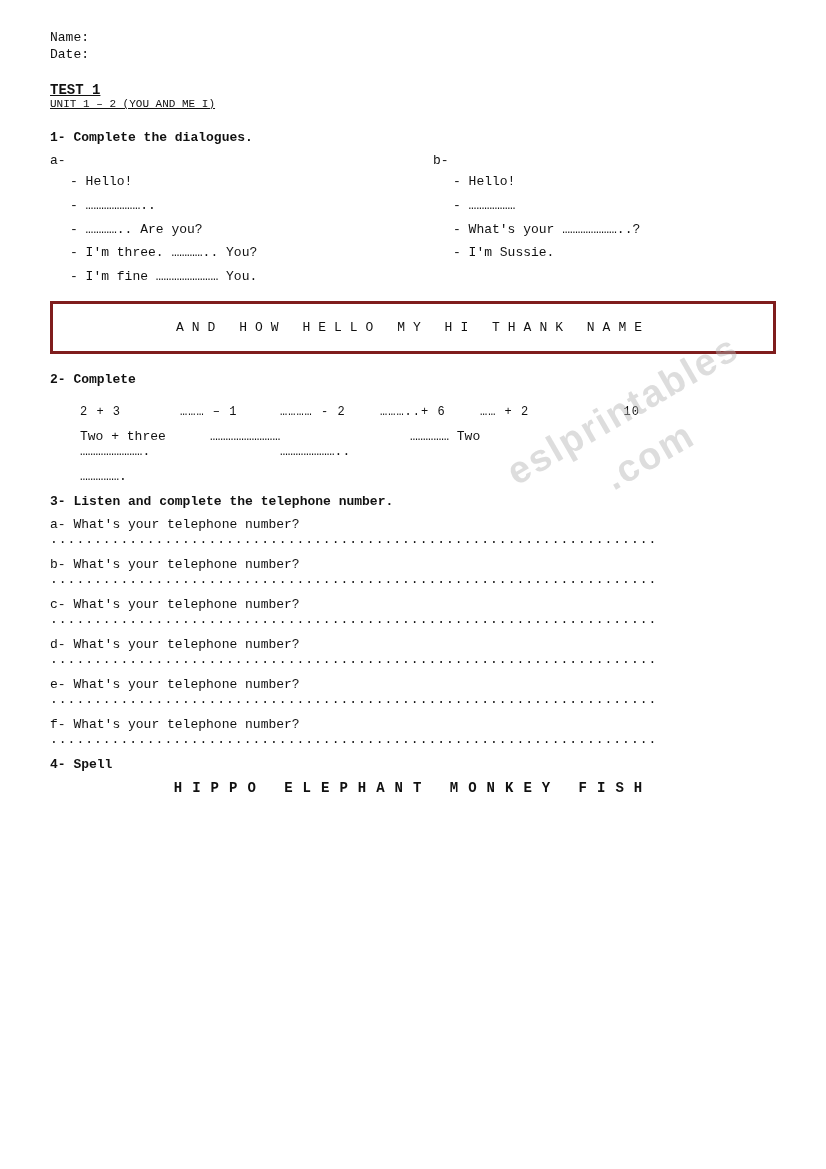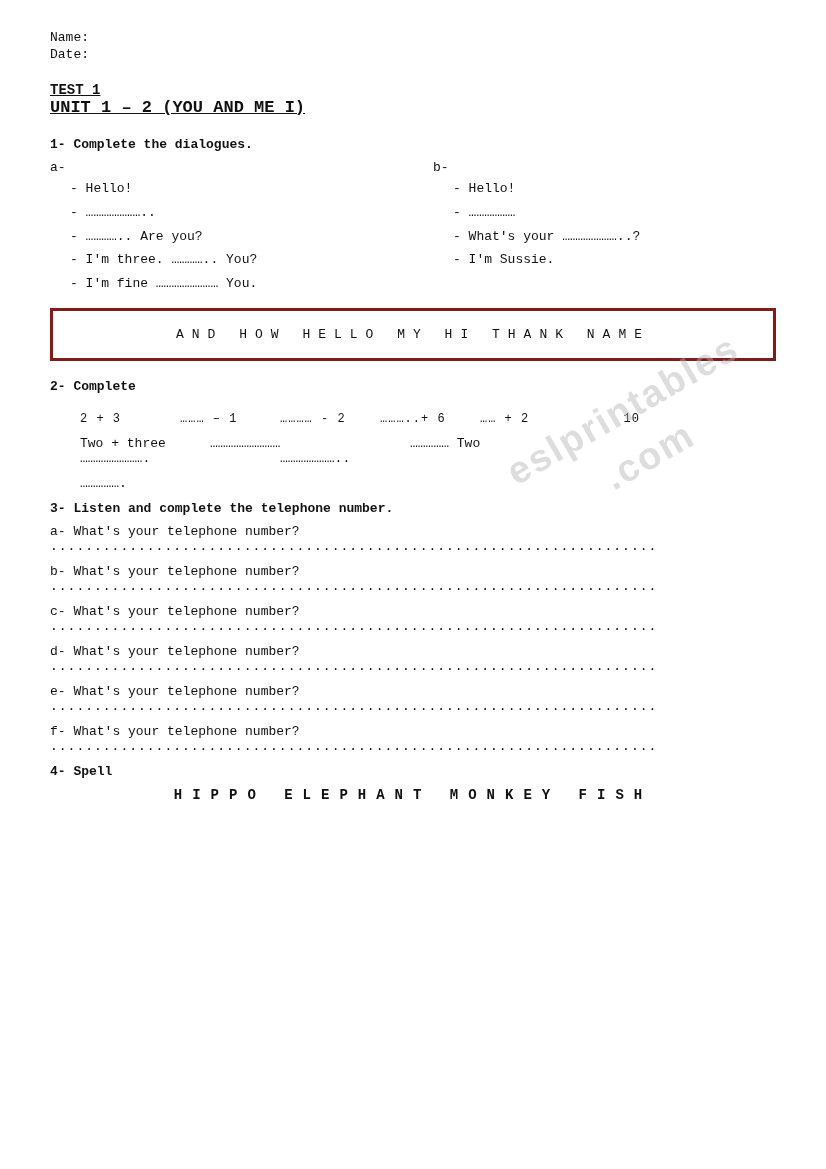--- a/index.html
+++ b/index.html
@@ -26,22 +26,22 @@
     .title-section {
       text-align: left;
       margin-bottom: 20px;
     }
     .title-section .main-title {
       font-size: 14px;
       font-weight: bold;
       text-decoration: underline;
     }
     .title-section .sub-title {
-      font-size: 17px;
-      font-weight: bold;
+      font-size: 11px;
+      font-weight: normal;
       text-decoration: underline;
     }
     .section-label {
       font-weight: bold;
       margin-bottom: 8px;
     }
     .dialogues-row {
       display: flex;
       gap: 40px;
       margin-bottom: 10px;

